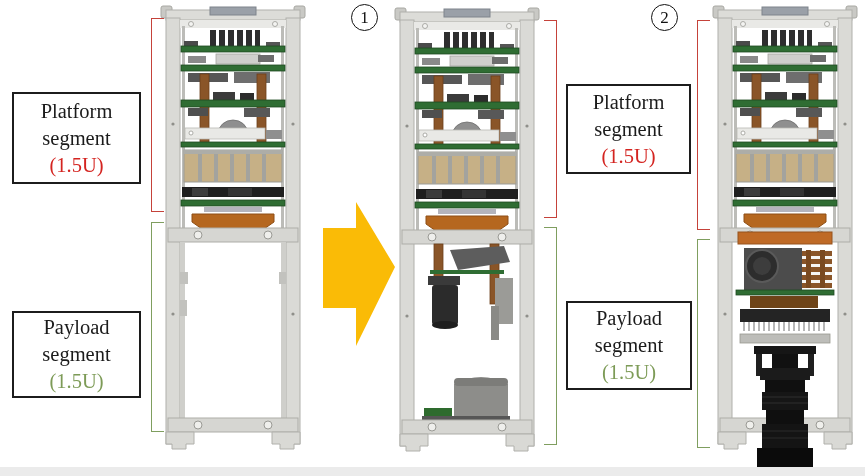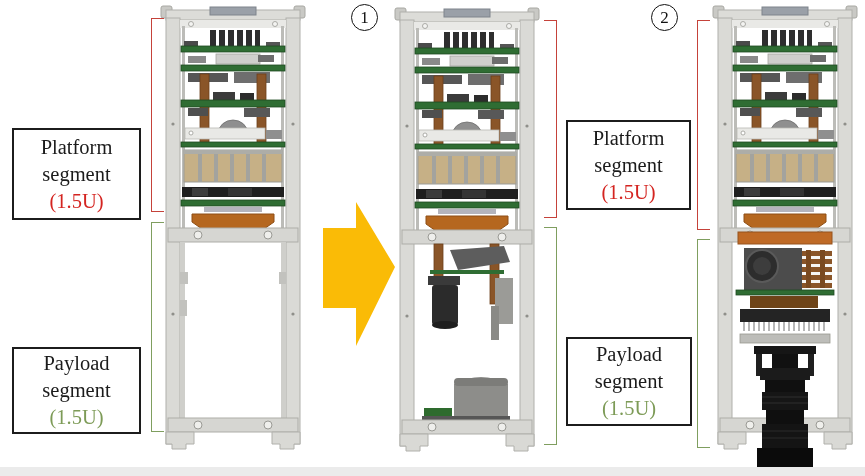--- a/index.html
+++ b/index.html
@@ -15,21 +15,20 @@
     position:absolute;
     border:2.5px solid #1c1c1c;
     background:#ffffff;
     display:flex;flex-direction:column;
     align-items:center;justify-content:center;
     text-align:center;
     line-height:27px;
     font-size:20.5px;
     color:#1b1b1b;
     box-sizing:border-box;
-    margin-top:36px;
   }
   .label-box .unit-red{color:#d42420;}
   .label-box .unit-green{color:#7d9b57;}
   
   .bracket{position:absolute;width:13px;box-sizing:border-box;}
   .bracket.open-right{border-left:1.8px solid;border-top:1.8px solid;border-bottom:1.8px solid;}
   .bracket.open-left{border-right:1.8px solid;border-top:1.8px solid;border-bottom:1.8px solid;}
   .bracket.red{border-color:#c5423a;}
   .bracket.green{border-color:#7f9e5f;}
   

